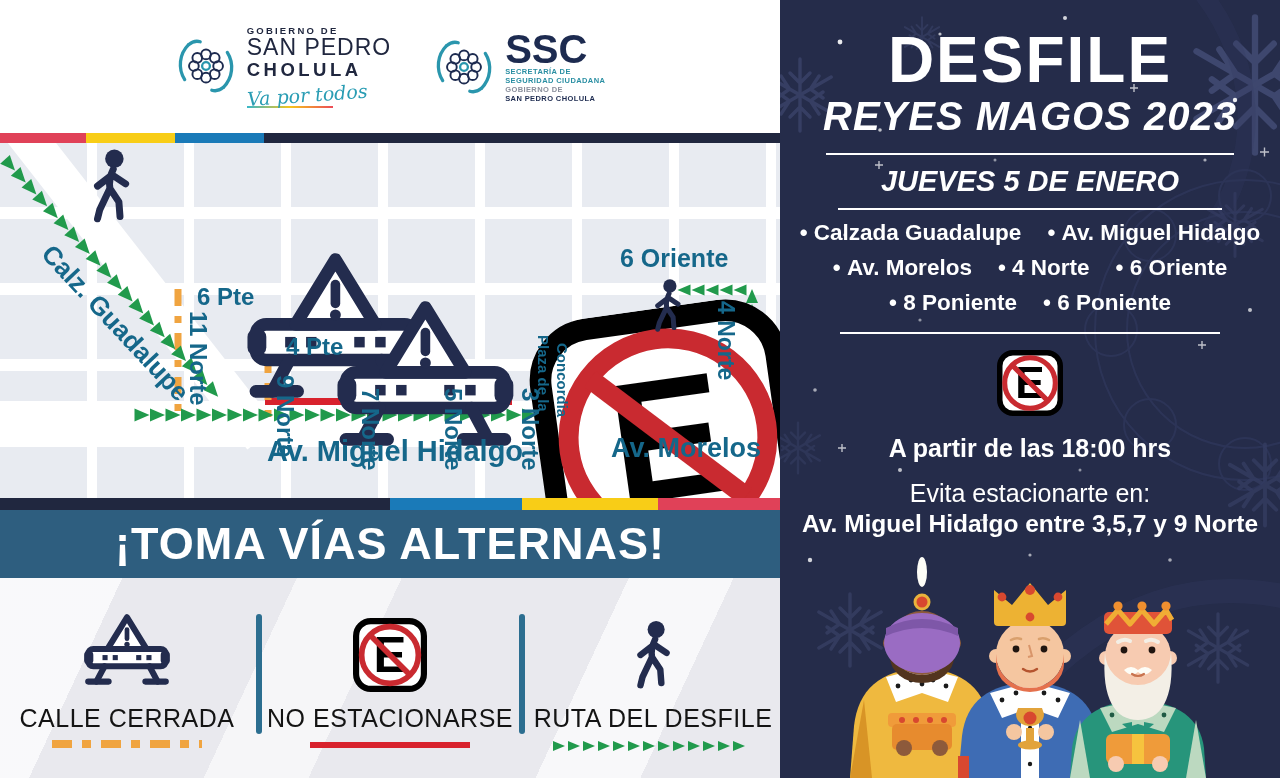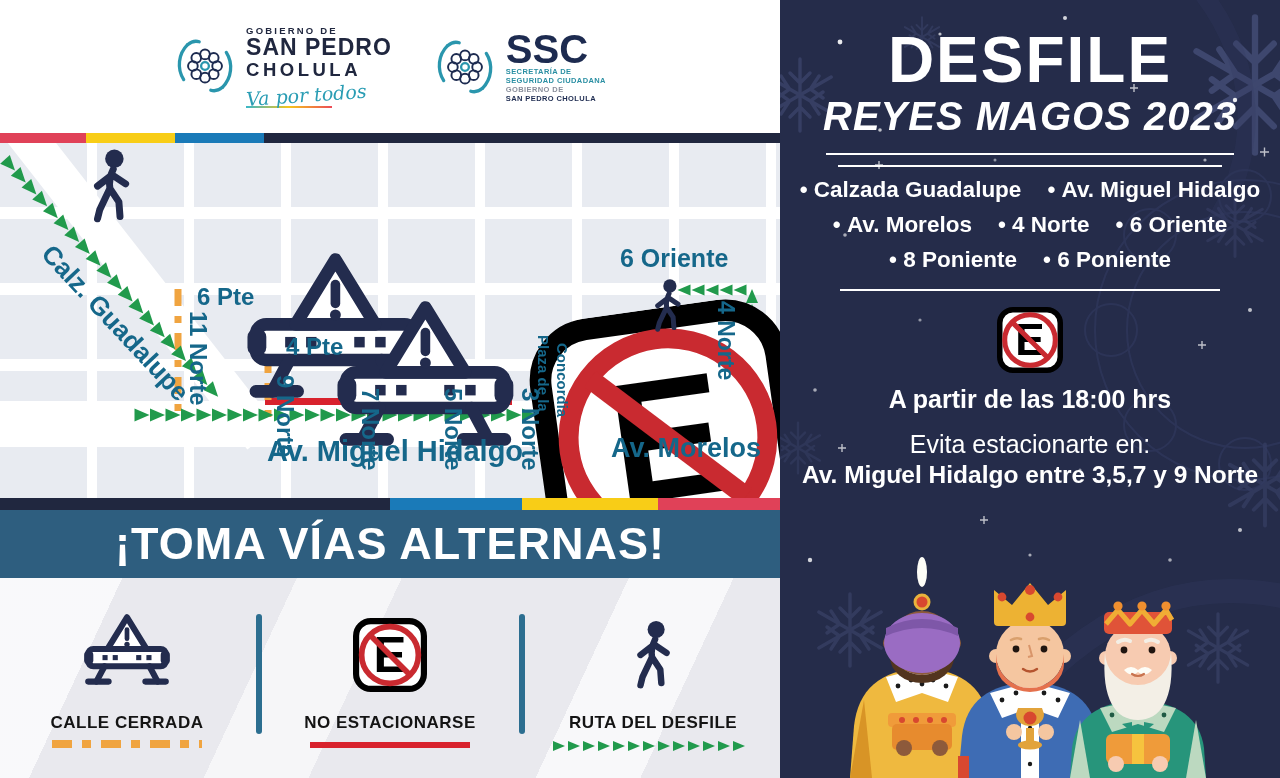--- a/index.html
+++ b/index.html
@@ -11,21 +11,21 @@
   body{font-family:"Liberation Sans",sans-serif;background:#666}
   .stage{position:relative;width:1280px;height:778px;margin:0 auto;background:#fff;overflow:hidden}
 
   
   .left{position:absolute;left:0;top:0;width:780px;height:778px;background:#fff}
   .brandbar{position:absolute;left:0;top:0;width:780px;height:133px;display:flex;align-items:center;justify-content:center;gap:42px}
   .logo{display:flex;align-items:center;gap:10px}
   .emblem{width:62px;height:62px}
   .logo-cholula .txt{color:var(--navy)}
   .lg-top{font-size:9.5px;letter-spacing:2.2px;font-weight:700;color:var(--navy)}
-  .lg-name1{font-size:23px;font-weight:700;letter-spacing:1px;color:var(--navy);line-height:1.02}
+  .lg-name1{font-size:23px;font-weight:400;letter-spacing:1px;color:var(--navy);line-height:1.02}
   .lg-name2{font-size:18.5px;font-weight:800;letter-spacing:3.5px;color:var(--navy)}
   .lg-tag{font-family:"DejaVu Serif",serif;font-style:italic;font-size:19px;color:#2a9db4;transform:rotate(-4deg);margin-top:2px}
   .lg-rainbow{width:86px;height:2.5px;margin-top:1px;background:linear-gradient(90deg,#39b7c9,#f6c51c,#ec4b58)}
   .lg-ssc-acr{font-size:40px;font-weight:800;color:#1d2b50;line-height:.9}
   .lg-ssc small{display:block;font-size:7.5px;font-weight:700;letter-spacing:.4px}
   .ssc1,.ssc2{color:#2a8fa3}.ssc3{color:#8a8f9c}.ssc4{color:#1d2b50}
 
   .stripe{position:absolute;left:0;width:780px;height:10px;display:flex}
   .stripe-top{top:133px}
   .stripe-top .s1{width:86px;background:var(--stripe_red)}
@@ -49,42 +49,42 @@
 
   .banner{position:absolute;left:0;top:510px;width:780px;height:68px;background:var(--banner);display:flex;align-items:center;justify-content:center}
   .banner h1{color:#fff;font-size:45px;font-weight:700;letter-spacing:1px;white-space:nowrap}
 
   .legend{position:absolute;left:0;top:578px;width:780px;height:200px;
     background:#e9e9ee;
     background-image:linear-gradient(115deg,rgba(255,255,255,.75) 0 14%,transparent 14% 34%,rgba(255,255,255,.6) 34% 46%,transparent 46% 72%,rgba(255,255,255,.7) 72% 84%,transparent 84%);
     display:flex;align-items:flex-start;justify-content:center;gap:0;padding-top:22px}
   .leg-item{display:flex;flex-direction:column;align-items:center;width:245px}
   .leg-item .ic{height:92px;display:flex;align-items:flex-end;justify-content:center}
-  .leg-label{font-size:17px;font-weight:700;color:#141414;letter-spacing:.5px;margin-top:21px;white-space:nowrap}
+  .leg-label{font-size:25px;font-weight:400;color:#141414;letter-spacing:.5px;margin-top:12px;white-space:nowrap}
   .leg-dash{width:150px;height:8px;margin-top:7px;background:repeating-linear-gradient(90deg,var(--orange) 0 20px,transparent 20px 30px,var(--orange) 30px 39px,transparent 39px 49px)}
   .leg-red{width:160px;height:6px;margin-top:9px;background:var(--red)}
   .leg-div{width:6px;height:120px;border-radius:3px;background:#2c6e90;margin:14px 6px 0}
 
   
   .right{position:absolute;left:780px;top:0;width:500px;height:778px;background:var(--panel_bg);overflow:hidden;color:#fff}
   .deco{position:absolute;inset:0;width:500px;height:778px}
   .panel{position:relative;z-index:2;text-align:center;padding-top:28px}
   .p-title{font-size:64px;font-weight:900;letter-spacing:2px;line-height:1}
   .p-sub{font-size:40px;font-weight:800;font-style:italic;letter-spacing:1px;margin-top:2px}
   .rule{border-top:2px solid #fff;margin:10px auto}
   .r1{width:408px;margin-top:14px}
   .r2{width:384px}
   .r3{width:380px;margin-top:16px;margin-bottom:14px}
   .p-date{font-size:29px;font-weight:800;font-style:italic;margin-top:8px}
   .p-cierres{font-size:33px;font-weight:800;font-style:italic;margin-top:8px}
   .b-row{display:flex;justify-content:center;gap:26px;margin-top:9px}
   .b{font-size:22.5px;font-weight:700;white-space:nowrap}
   .b::before{content:"• ";font-weight:900}
   .p-sign{margin:2px auto 0;width:68px;height:66px}
-  .p-n1{font-size:25px;font-weight:800;margin-top:8px}
+  .p-n1{font-size:25px;font-weight:800;margin-top:14px}
   .p-n2{font-size:25px;font-weight:400;margin-top:16px}
   .p-n3{font-size:24.5px;font-weight:800;margin-top:2px;white-space:nowrap}
   .kings{position:absolute;left:0;bottom:0;width:500px;height:228px;z-index:3}
 </style>
 </head>
 <body>
 
 <div class="stage">
 
   <svg width="0" height="0" style="position:absolute">
@@ -429,20 +429,21 @@
         <path d="M58,448 h8 m-4,-4 v8"></path>
           <path d="M418,345 h8 m-4,-4 v8"></path>
           <path d="M200,520 h8 m-4,-4 v8"></path>
       </g>
     </svg>
 
     <div class="panel">
       <div class="p-title">DESFILE</div>
       <div class="p-sub">REYES MAGOS 2023</div>
       <div class="rule r1"></div>
+      <div class="p-date">JUEVES 5 DE ENERO</div>
       <div class="rule r2"></div>
       <div class="b-row">
         <span class="b">Calzada Guadalupe</span>
         <span class="b">Av. Miguel Hidalgo</span>
       </div>
       <div class="b-row">
         <span class="b">Av. Morelos</span>
         <span class="b">4 Norte</span>
         <span class="b">6 Oriente</span>
       </div>

